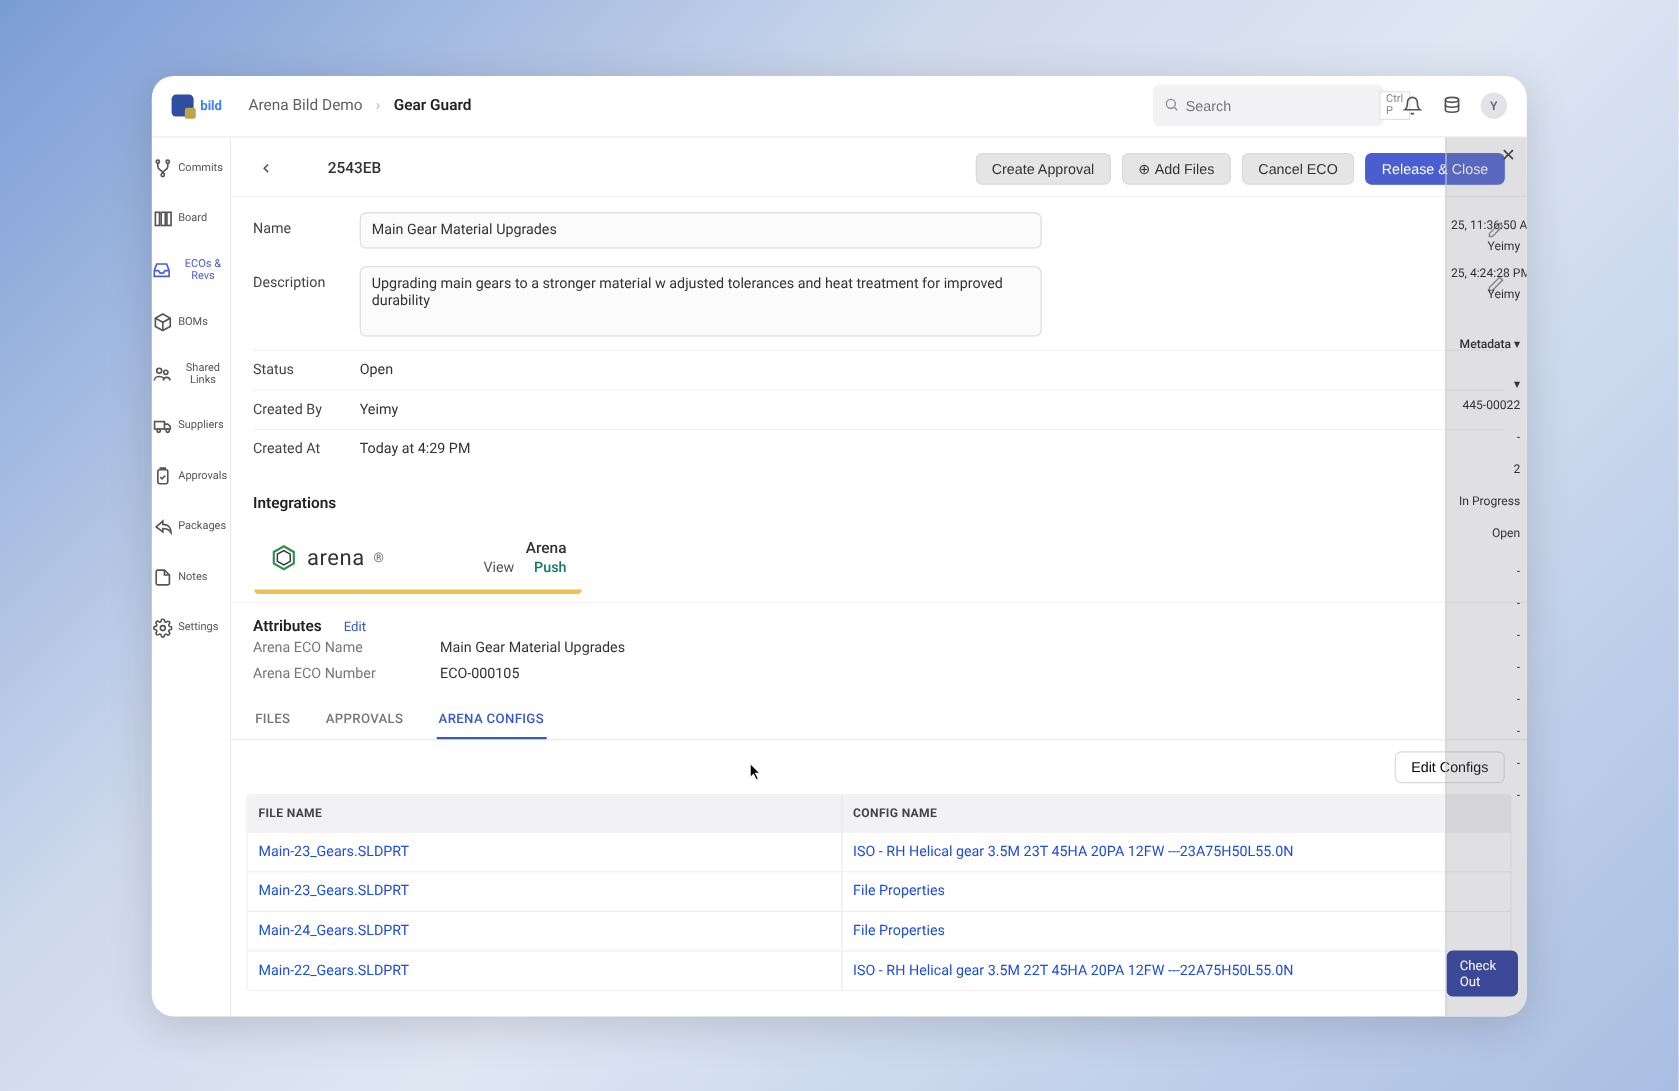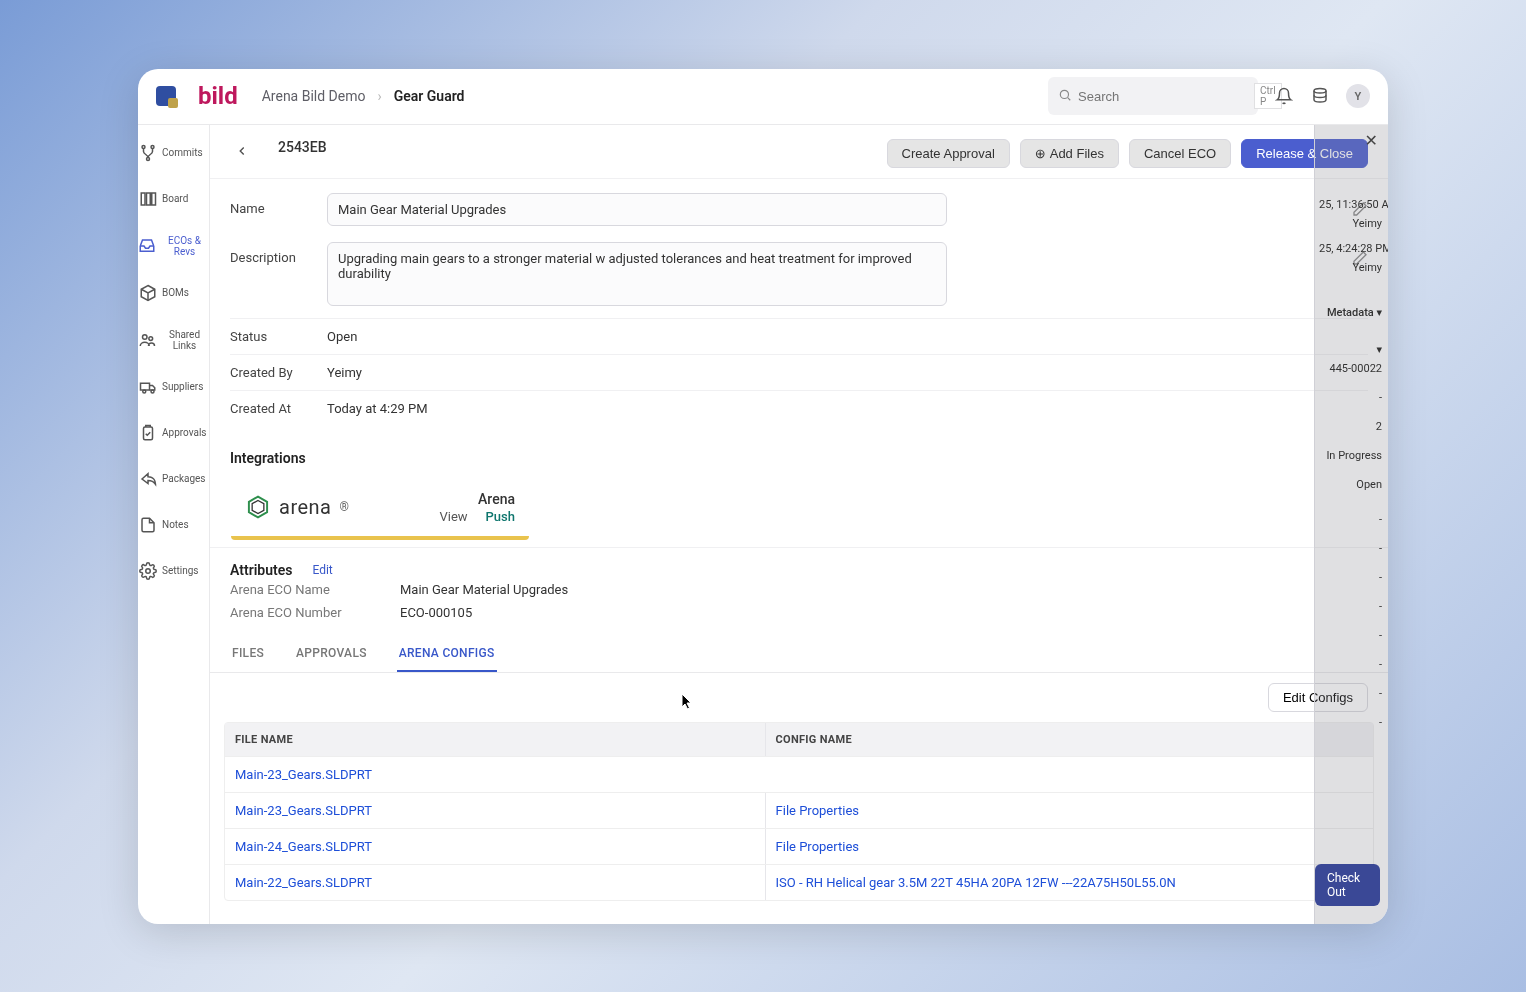--- a/index.html
+++ b/index.html
@@ -25,21 +25,21 @@
     position: relative;
   }
   
   .topbar {
     height: 56px;
     display: flex;
     align-items: center;
     padding: 0 18px;
     border-bottom: 1px solid #e9e9eb;
   }
-  .logo { display:flex; align-items:center; gap:20px; font-weight:700; font-size:24px; color:#be185d;}
+  .logo { display:flex; align-items:center; gap:4px; font-weight:700; font-size:12px; color:#3b82f6;}
   .logo-mark { width:20px; height:20px; background:#2f4ea1; border-radius:4px; position:relative; margin-right:2px;}
   .logo-mark::after{content:""; position:absolute; right:-2px; bottom:-2px; width:10px; height:10px; background:#bfa24a; border-radius:2px;}
   .breadcrumbs { margin-left: 24px; display:flex; align-items:center; gap:12px; font-size:14px; color:#5e5e66;}
   .bc-sep { color:#bbb; }
   .bc-current { color:#222; font-weight:600; }
   .topbar-right { margin-left:auto; display:flex; align-items:center; gap:16px;}
   .search-wrap { display:flex; align-items:center; background:#f2f2f4; border-radius:6px; padding:6px 10px; width:210px; color:#888;}
   .search-wrap input { border:none; background:transparent; outline:none; flex:1; font-size:13px; margin-left:6px;}
   .kbd { font-size:10px; background:#fff; border:1px solid #e0e0e2; border-radius:0; padding:1px 5px; color:#888;}
   .top-icon { width:20px; height:20px; color:#555; display:flex; align-items:center; justify-content:center; cursor:pointer;}
@@ -48,21 +48,21 @@
   
   .body { flex:1; display:flex; overflow:hidden;}
   .sidebar { width:72px; border-right:1px solid #e9e9eb; display:flex; flex-direction:column; align-items:center; padding-top:10px; gap:10px; font-size:10px; color:#555;}
   .side-item { display:flex; flex-direction:row; align-items:center; gap:4px; padding:8px 0; width:100%; cursor:pointer;}
   .side-item.active { color:#4b5ecf; }
   .side-item.active .side-icon { color:#4b5ecf; }
   .side-icon { width:20px; height:20px; display:flex; align-items:center; justify-content:center; color:#555;}
   .side-label { font-size:10px; text-align:center; line-height:1.1;}
 
   .main { flex:1; overflow:auto; position:relative;}
-  .eco-header { display:flex; padding:14px 20px 10px 20px; gap:4px; border-bottom:1px solid #f0f0f2;}
+  .eco-header { display:flex; align-items:center; padding:14px 20px 10px 20px; gap:24px; border-bottom:1px solid #f0f0f2;}
   .back-arrow { width:24px; height:24px; display:flex; align-items:center; justify-content:center; cursor:pointer; color:#555;}
   .eco-id { font-size:14px; color:#333; font-weight:500; margin-left:20px;}
   .hdr-actions { margin-left:auto; display:flex; gap:10px;}
   .btn { font-size:13px; padding:6px 14px; border-radius:6px; border:1px solid #d8d8de; background:#e5e5e5; color:#333; cursor:pointer; display:flex; align-items:center; gap:4px;}
   .btn.primary { background:#4b5ecf; color:#fff; border-color:#4b5ecf;}
 
   .form-block { padding: 6px 20px 14px 20px; }
   .info-row { display:flex; align-items:flex-start; padding:8px 0;}
   .info-label { width:97px; font-size:13px; color:#444; padding-top:8px;}
   .info-field { flex:1; }
@@ -378,20 +378,21 @@
         <button class="edit-configs-btn">Edit Configs</button>
       </div>
 
       <div class="config-table">
         <div class="ct-head">
           <div class="c1">FILE NAME</div>
           <div class="c2">CONFIG NAME</div>
         </div>
         <div class="ct-row">
           <div class="c1">Main-23_Gears.SLDPRT</div>
+          <div class="c2">ISO - RH Helical gear 3.5M 23T 45HA 20PA 12FW ---23A75H50L55.0N</div>
         </div>
         <div class="ct-row">
           <div class="c1">Main-23_Gears.SLDPRT</div>
           <div class="c2">File Properties</div>
         </div>
         <div class="ct-row">
           <div class="c1">Main-24_Gears.SLDPRT</div>
           <div class="c2">File Properties</div>
         </div>
         <div class="ct-row">

